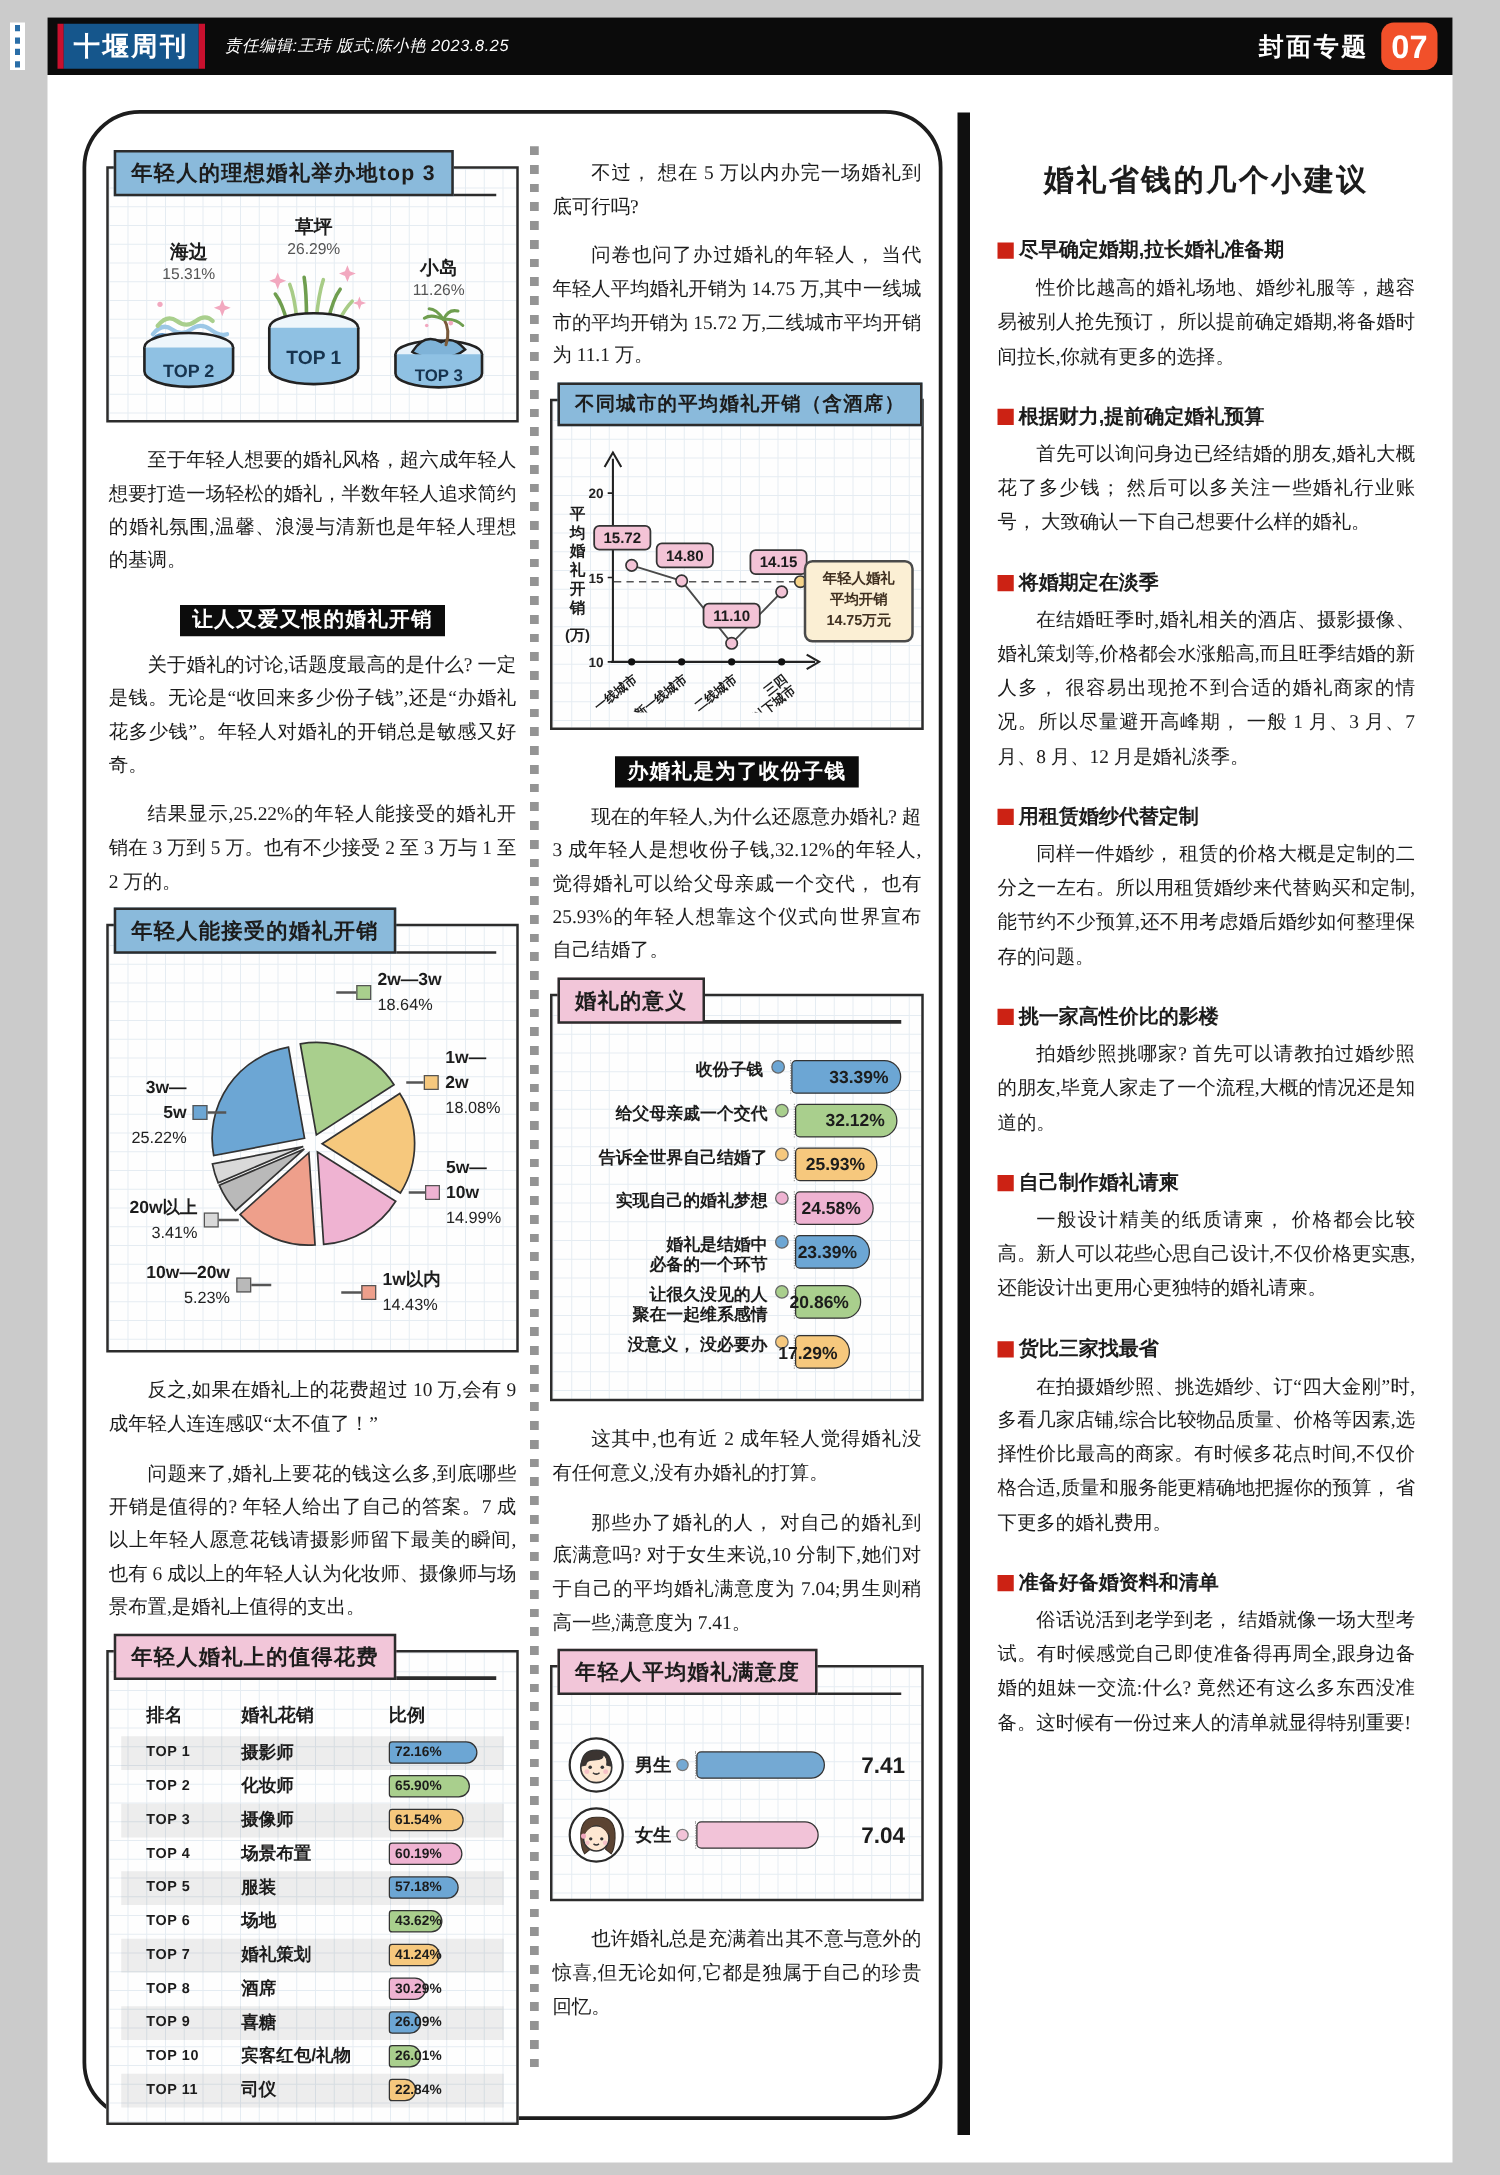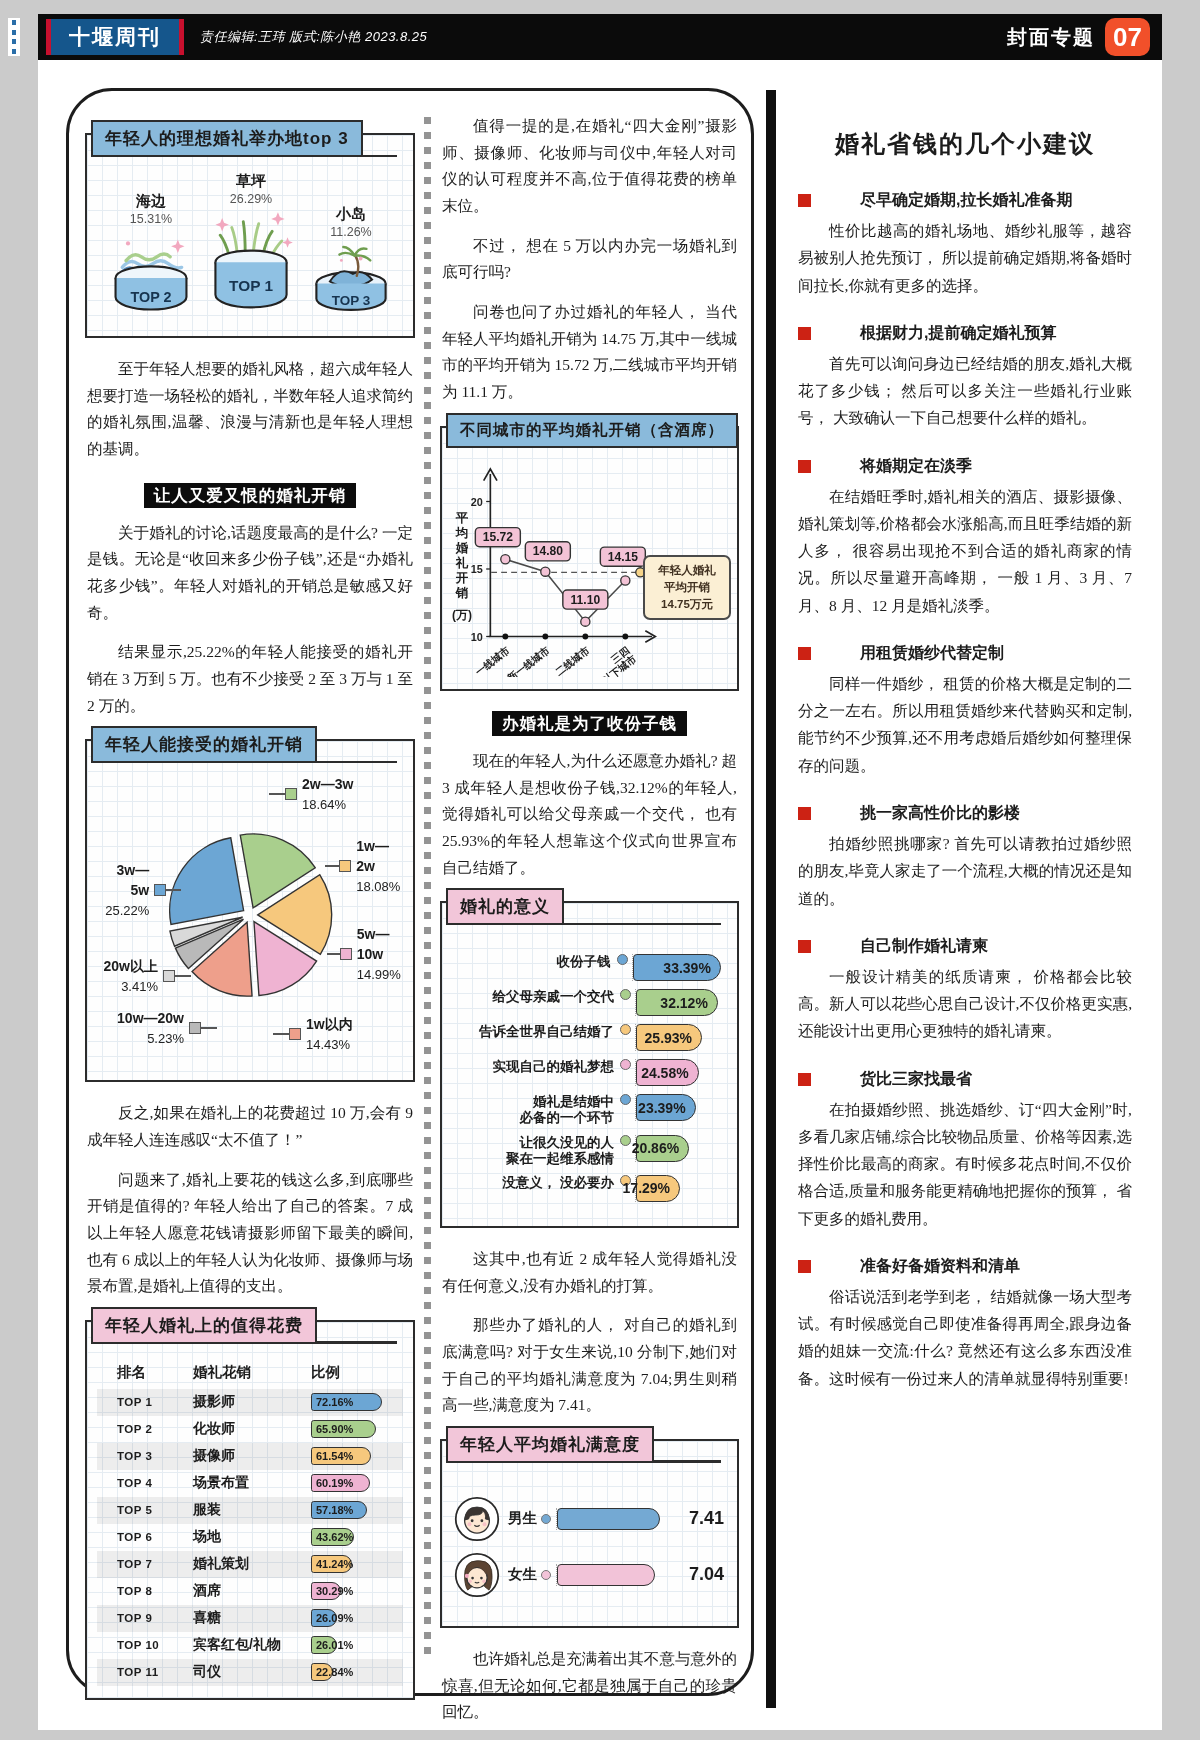--- a/index.html
+++ b/index.html
@@ -5,21 +5,21 @@
   html,body{margin:0;padding:0;}
   body{background:#cbcbcb;font-family:"Liberation Serif",serif;color:#1c1c1c;}
   .page{position:relative;width:1200px;height:1740px;background:#cbcbcb;overflow:hidden;}
   .paper{position:absolute;left:38px;top:14px;width:1124px;height:1716px;background:#ffffff;}
   
   .masthead{position:relative;height:46px;background:#0b0b0b;display:flex;align-items:center;padding:0 12px 0 8px;gap:16px;}
   .binding{position:absolute;left:-30px;top:4px;width:12px;height:38px;background:#fff;display:flex;flex-direction:column;justify-content:space-around;align-items:center;}
   .binding i{display:block;width:4px;height:5px;background:#2a6ea8;}
   .logo{display:flex;height:36px;align-items:stretch;}
   .logo .red{width:5px;background:#c8102e;}
-  .logo .core{background:#15568c;color:#fff;font-weight:bold;font-size:21px;letter-spacing:2px;display:flex;align-items:center;padding:0 18px;font-family:"Liberation Sans",sans-serif;}
+  .logo .core{background:#15568c;color:#fff;font-weight:bold;font-size:21px;letter-spacing:2px;display:flex;align-items:center;padding:0 8px;font-family:"Liberation Sans",sans-serif;}
   .credits{color:#fff;font-style:italic;font-size:13px;font-family:"Liberation Sans",sans-serif;letter-spacing:0.5px;}
   .mast-right{margin-left:auto;display:flex;align-items:center;gap:10px;}
   .mast-section{color:#fff;font-weight:bold;font-size:20px;letter-spacing:2px;font-family:"Liberation Sans",sans-serif;}
   .pagenum{background:#f1502a;color:#fff;font-weight:bold;font-size:26px;line-height:1;padding:6px 8px;border-radius:10px;font-family:"Liberation Sans",sans-serif;}
   
   .content{position:relative;display:flex;padding:28px 22px 0 28px;gap:12px;}
   .frame{width:688px;box-sizing:border-box;border:3px solid #1d1d1d;border-radius:46px;padding:22px 10px 24px 14px;display:flex;gap:4px;height:1608px;background:#fff;}
   .colL{width:334px;}
   .divider{width:7px;margin:4px 3px 10px 3px;background:repeating-linear-gradient(#949494 0 7px,transparent 7px 15px);}
   .colM{flex:1;min-width:0;}
@@ -80,21 +80,21 @@
   .sval{font-family:"Liberation Sans",sans-serif;font-weight:bold;font-size:18px;margin-left:8px;width:36px;}
   
   .lc-area{position:relative;}
   .lc-area svg{width:100%;height:auto;display:block;}
   .lc-area svg text{font-family:"Liberation Sans",sans-serif;}
   .lc-ylab{position:absolute;left:2px;top:52px;width:16px;font-family:"Liberation Sans",sans-serif;font-weight:bold;font-size:12.5px;line-height:1.2;word-break:break-all;text-align:center;}
   .lc-yunit{position:absolute;left:0px;top:148px;font-family:"Liberation Sans",sans-serif;font-weight:bold;font-size:12px;}
   .lc-note{position:absolute;right:-4px;top:96px;width:78px;background:#fbefd4;border:2px solid #4a4a4a;border-radius:7px;padding:5px 3px;text-align:center;font-family:"Liberation Sans",sans-serif;font-weight:bold;font-size:11.5px;color:#403020;line-height:1.5;}
   
   .rtitle{font-size:24px;font-weight:bold;text-align:center;margin:36px 0 30px;letter-spacing:2px;}
-  .tip-h{font-family:"Liberation Sans",sans-serif;font-weight:bold;font-size:16px;display:flex;align-items:center;margin:24px 0 6px;gap:45px;}
+  .tip-h{font-family:"Liberation Sans",sans-serif;font-weight:bold;font-size:16px;display:flex;align-items:center;margin:24px 0 6px;}
   .rsq{width:13px;height:13px;background:#cc2214;margin-right:4px;flex:0 0 auto;}
   .tip-b{font-size:15.5px;line-height:1.76;text-align:justify;text-indent:2em;}
   svg text{font-family:"Liberation Sans",sans-serif;}
 </style>
 </head>
 <body>
 
 <div class="page">
   <div class="paper">
 
@@ -339,21 +339,20 @@
                     <span class="tbar" style="display: flex; width: 26.7228%; background: rgb(246, 200, 125);">22.84%</span>
                   </span>
                 </div>
             </div>
           </div>
         </div>
 
         <div class="divider"></div>
 
         <div class="colM">
-          <p class="para" style="margin-top:0">值得一提的是,在婚礼“四大金刚”摄影师、摄像师、化妆师与司仪中,年轻人对司仪的认可程度并不高,位于值得花费的榜单末位。</p>
           <p class="para">不过， 想在 5 万以内办完一场婚礼到底可行吗?</p>
           <p class="para">问卷也问了办过婚礼的年轻人， 当代年轻人平均婚礼开销为 14.75 万,其中一线城市的平均开销为 15.72 万,二线城市平均开销为 11.1 万。</p>
 
           <div class="cbox">
             <div class="ct-row">
               <span class="ct" style="font-size:15.5px">不同城市的平均婚礼开销（含酒席）</span>
               <span class="ct-line"></span>
             </div>
             <div class="lc-area">
               <svg id="line-svg" viewBox="0 0 330 262">

